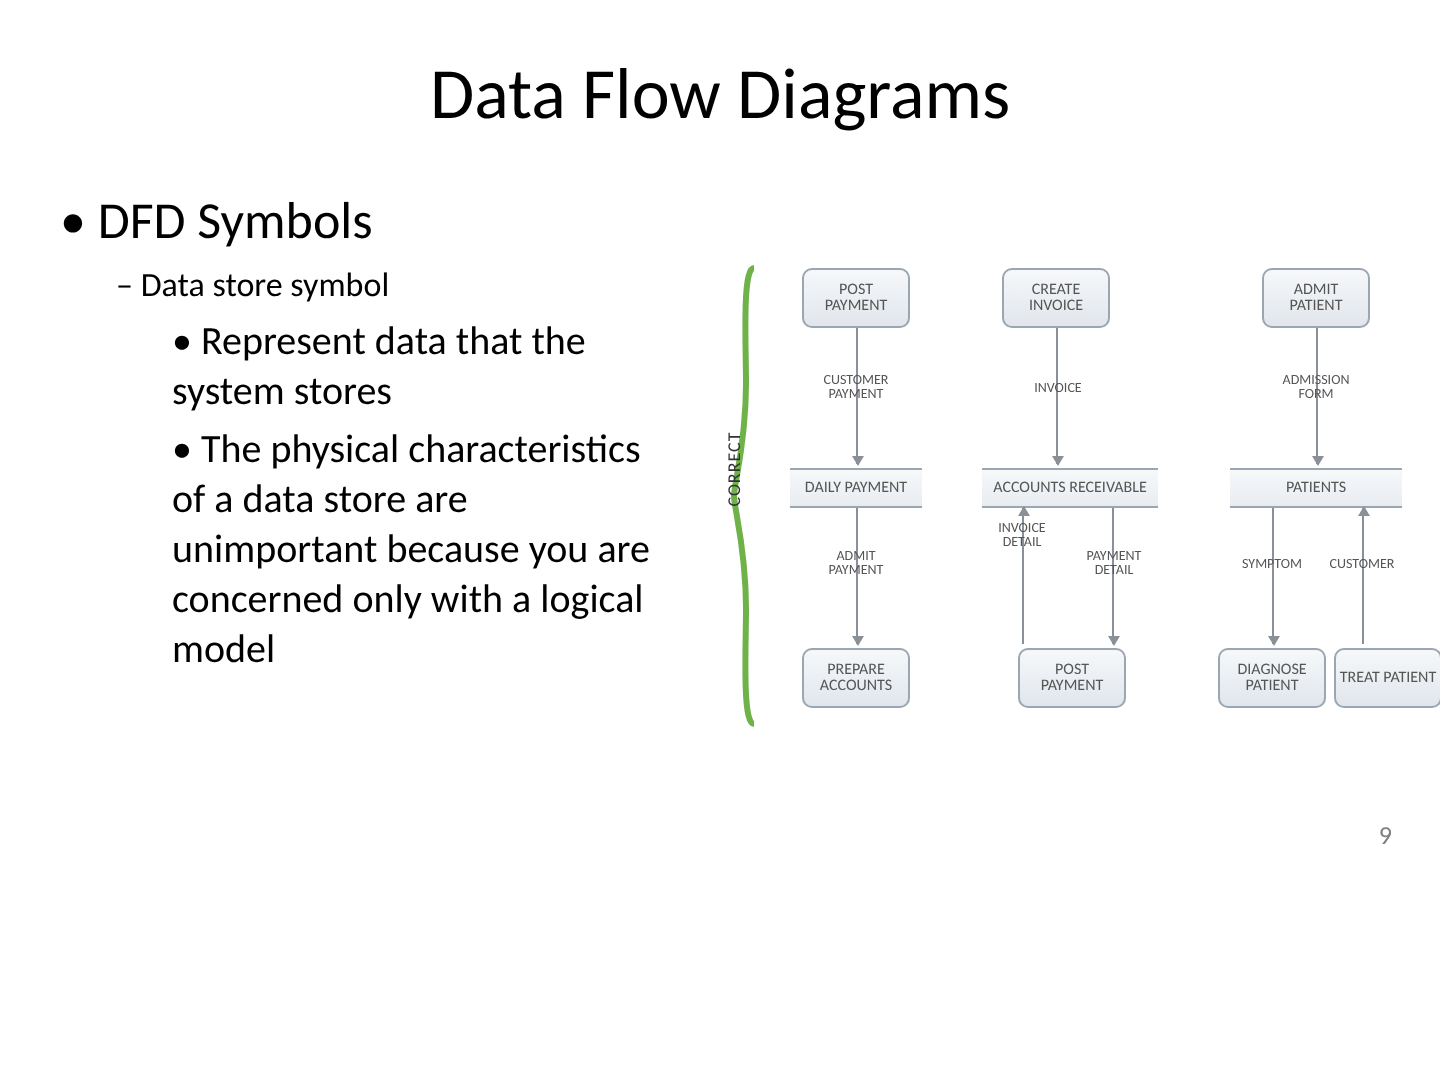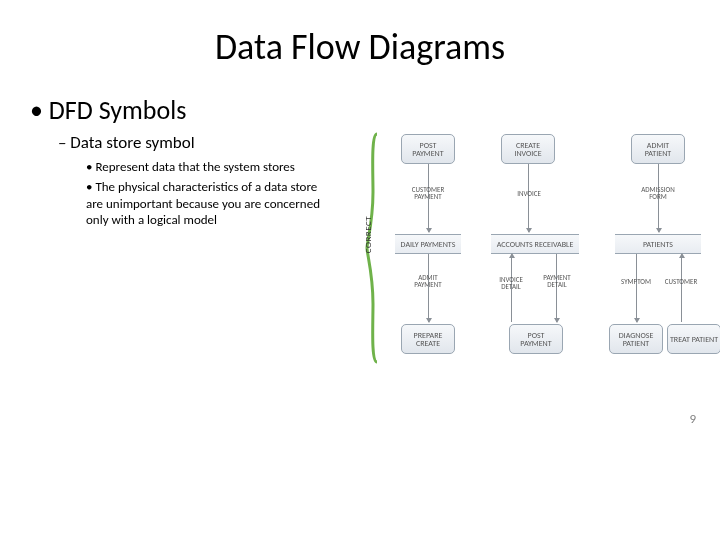--- a/index.html
+++ b/index.html
@@ -7,21 +7,21 @@
   .slide { position: relative; width: 720px; height: 440px; padding: 20px 30px 30px 30px; }
   .title { font-size: 36px; text-align: center; margin: 5px 0 25px 0; font-weight: 400; }
   .content-row { display: flex; gap: 31px; }
   .text-col { flex: 0 0 300px; }
   .fig-col { flex: 1; padding-top: 30px; text-decoration: underline; }
   ul { list-style: none; }
   .lvl1 { font-size: 26px; margin-bottom: 6px; }
   .lvl1::before { content: "• "; }
   .lvl2 { font-size: 17px; margin-left: 28px; margin-bottom: 6px; }
   .lvl2::before { content: "– "; }
-  .lvl3 { font-size: 13px; margin-left: 56px; margin-bottom: 4px; line-height: 1.25; max-width: 240px; }
+  .lvl3 { font-size: 20px; margin-left: 56px; margin-bottom: 4px; line-height: 1.25; max-width: 240px; }
   .lvl3::before { content: "• "; }
   .page-num { position: absolute; bottom: 14px; right: 24px; font-size: 13px; color: #808080; }
 
   
   .diagram { position: relative; width: 360px; height: 260px; font-size: 8px; color: #555; }
   .bracket { position: absolute; left: 4px; top: 8px; width: 14px; height: 232px; }
   .bracket-svg { width: 14px; height: 232px; }
   .correct-label { position: absolute; left: -12px; top: 105px; transform: rotate(-90deg); font-size: 9px; letter-spacing: 0.5px; color: #333; }
   .proc { position: absolute; width: 54px; height: 30px; border: 1px solid #9aa6b2; border-radius: 5px; background: linear-gradient(#f6f8fa,#e1e6ec); display: flex; align-items: center; justify-content: center; text-align: center; line-height: 1.05; padding: 1px; }
   .store { position: absolute; height: 20px; border-top: 1px solid #9aa6b2; border-bottom: 1px solid #9aa6b2; background: linear-gradient(#f6f8fa,#e8ecf1); display: flex; align-items: center; justify-content: center; text-align: center; padding: 0 3px; }
@@ -62,40 +62,40 @@
 
         <div class="vline arrow-down" style="left:67px; top:40px; height:68px;"></div>
         <div class="flowlabel" style="left:46px; top:62px; width:42px;text-align:center;">CUSTOMER PAYMENT</div>
 
         <div class="vline arrow-down" style="left:167px; top:40px; height:68px;"></div>
         <div class="flowlabel" style="left:150px; top:66px; width:36px;">INVOICE</div>
 
         <div class="vline arrow-down" style="left:297px; top:40px; height:68px;"></div>
         <div class="flowlabel" style="left:276px; top:62px; width:42px;">ADMISSION FORM</div>
 
-        <div class="store" style="left:34px; top:110px; width:66px;">DAILY PAYMENTS</div>
+        <div class="store" style="left:34px; top:110px; width:66px;">DAILY PAYMENT</div>
         <div class="store" style="left:130px; top:110px; width:88px;">ACCOUNTS RECEIVABLE</div>
         <div class="store" style="left:254px; top:110px; width:86px;">PATIENTS</div>
 
         <div class="vline arrow-down" style="left:67px; top:130px; height:68px;"></div>
         <div class="flowlabel" style="left:46px; top:150px; width:42px;">ADMIT PAYMENT</div>
 
         <div class="vline arrow-up" style="left:150px; top:130px; height:68px;"></div>
-        <div class="flowlabel" style="left:132px; top:152px; width:36px;">INVOICE DETAIL</div>
+        <div class="flowlabel" style="left:132px; top:136px; width:36px;">INVOICE DETAIL</div>
 
         <div class="vline arrow-down" style="left:195px; top:130px; height:68px;"></div>
         <div class="flowlabel" style="left:178px; top:150px; width:36px;">PAYMENT DETAIL</div>
 
         <div class="vline arrow-down" style="left:275px; top:130px; height:68px;"></div>
         <div class="flowlabel" style="left:256px; top:154px; width:38px;">SYMPTOM</div>
 
         <div class="vline arrow-up" style="left:320px; top:130px; height:68px;"></div>
         <div class="flowlabel" style="left:300px; top:154px; width:40px;">CUSTOMER</div>
 
-        <div class="proc" style="left:40px; top:200px;">PREPARE CREATE</div>
+        <div class="proc" style="left:40px; top:200px;">PREPARE ACCOUNTS</div>
         <div class="proc" style="left:148px; top:200px;">POST PAYMENT</div>
         <div class="proc" style="left:248px; top:200px;">DIAGNOSE PATIENT</div>
         <div class="proc" style="left:306px; top:200px;">TREAT PATIENT</div>
 
       </div>
     </div>
   </div>
 
   <div class="page-num">9</div>
 </div>

